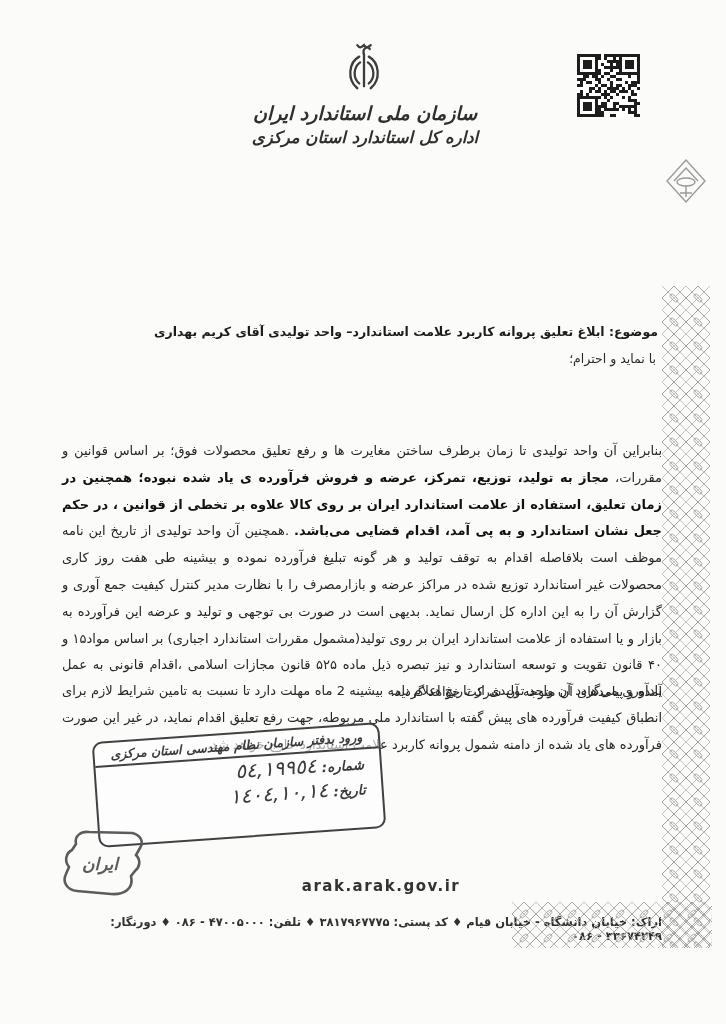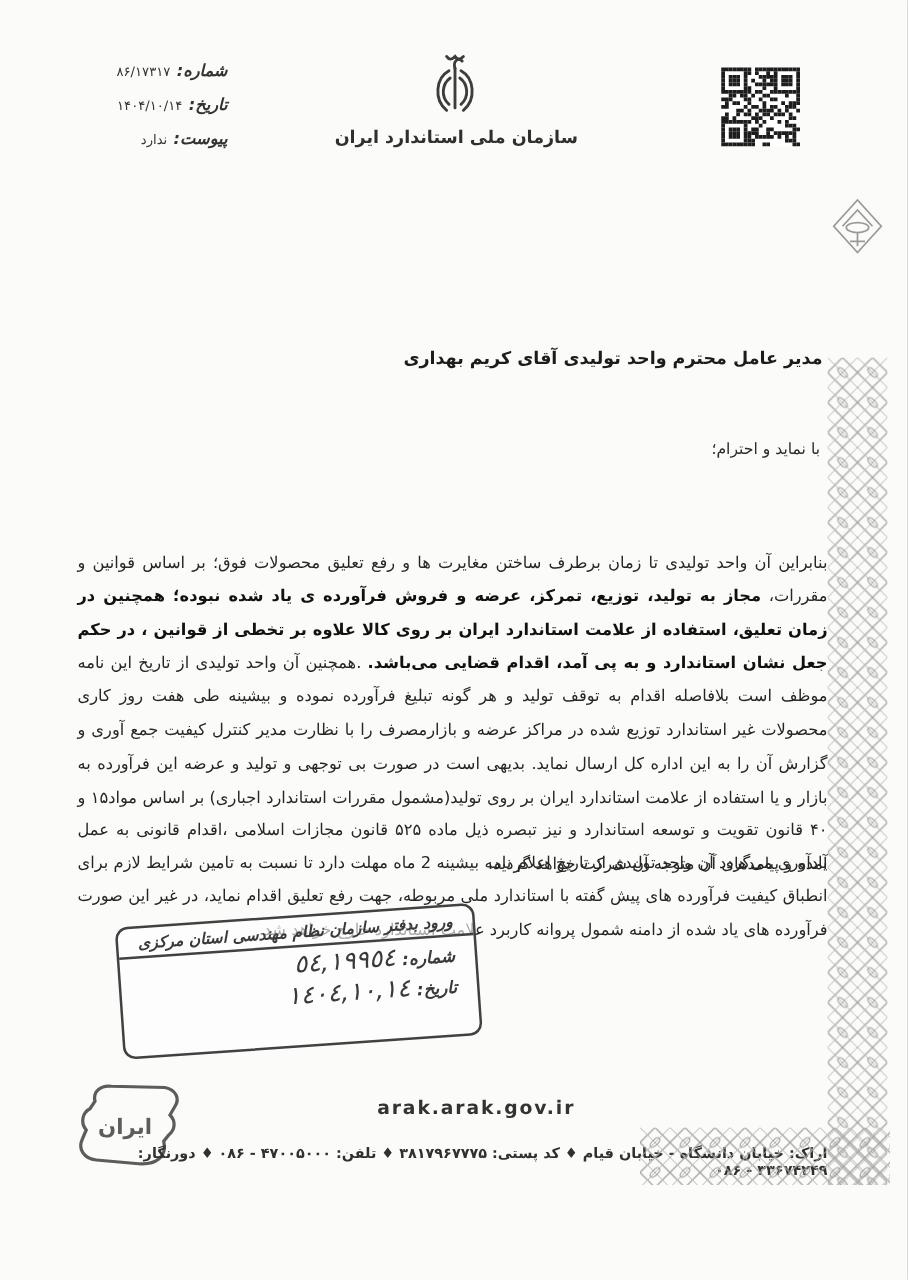--- a/index.html
+++ b/index.html
@@ -11,21 +11,21 @@
   
   .meta{left:60px;top:46px;width:122px;text-align:right;}
   .meta-row{margin-bottom:8px;white-space:nowrap;}
   .meta-label{font-size:13px;font-weight:bold;font-style:italic;color:#333;}
   .meta-value{font-size:10.5px;color:#333;}
 
   
   .emblem{left:341px;top:40px;}
   .letterhead{left:215px;top:102px;width:300px;text-align:center;color:#2f2f2f;}
   .lh1{font-size:15px;font-weight:bold;font-style:italic;margin-bottom:4px;}
-  .lh2{font-size:14px;font-weight:bold;margin-bottom:4px;}
+  .lh2{font-size:19px;font-weight:bold;font-style:italic;margin-bottom:4px;}
   .lh3{font-size:16.5px;font-weight:bold;font-style:italic;}
 
   
   .qr{left:577px;top:54px;width:63px;height:63px;background:#fff;}
   .qr i{position:absolute;width:3px;height:3px;background:#1d1d1d;}
 
   .slogan{left:250px;top:235px;width:280px;text-align:center;font-size:12.5px;font-weight:bold;color:#1c1c1c;}
 
   .recipient{right:68px;top:279px;font-size:14px;font-weight:bold;color:#1c1c1c;}
   .subject{right:68px;top:324px;font-size:12.5px;font-weight:bold;color:#1c1c1c;}
@@ -44,61 +44,48 @@
   .stamp-title{border-bottom:2px solid #414141;text-align:center;font-size:12.5px;font-weight:bold;
                font-style:italic;padding:4px 6px 3px;}
   .stamp-row{padding:1px 16px 0;font-style:italic;white-space:nowrap;}
   .stamp-label{font-size:13.5px;font-weight:bold;}
   .stamp-value{font-size:20px;letter-spacing:2px;}
 
   
   .footer-address{left:100px;top:887px;width:562px;font-size:11.5px;font-weight:bold;color:#303030;margin-top:28px;}
   .website{left:100px;top:877px;width:562px;text-align:center;direction:ltr;font-size:15px;
            letter-spacing:1.5px;color:#333;font-weight:bold;font-family:"DejaVu Sans",sans-serif;}
-  .inso-logo{left:54px;top:865px;}
+  .inso-logo{left:54px;top:828px;font-style:italic;}
 
   
   .band-v{left:662px;top:286px;width:48px;height:662px;}
   .band-h{left:512px;top:902px;width:200px;height:46px;}
   .diamond-tr{left:664px;top:157px;}
 </style>
 </head>
 <body>
 
 <div class="page">
 
-  <div class="abs meta">
-    <div class="meta-row">
-      <span class="meta-label">شماره:</span>
-      <span class="meta-value">۸۶/۱۷۳۱۷</span>
-    </div>
-    <div class="meta-row">
-      <span class="meta-label">تاریخ:</span>
-      <span class="meta-value">۱۴۰۴/۱۰/۱۴</span>
-    </div>
-    <div class="meta-row">
-      <span class="meta-label">پیوست:</span>
-      <span class="meta-value">ندارد</span>
-    </div>
-  </div>
 
   <div class="abs emblem">
     <svg width="46" height="62" viewBox="0 0 48 64" fill="none" stroke="#3d3d3d" stroke-width="2.4" stroke-linecap="round">
       <path d="M17,5 c2,3 4,3 7,0 c2,3 4,3 7,0"></path>
       <path d="M24,15 C22,9 27,5 30,9"></path>
       <path d="M24,15 L24,48"></path>
       <path d="M19,17 C8,23 6,41 17,50"></path>
       <path d="M20,23 C13,28 12,39 19,45"></path>
       <path d="M29,17 C40,23 42,41 31,50"></path>
       <path d="M28,23 C35,28 36,39 29,45"></path>
     </svg>
   </div>
 
   <div class="abs letterhead">
     <div class="lh2">سازمان ملی استاندارد ایران</div>
+    <div class="lh3">اداره کل استاندارد استان مرکزی</div>
   </div>
 
   <div class="abs qr">
       <i style="left:0px;top:0px"></i>
       <i style="left:3px;top:0px"></i>
       <i style="left:6px;top:0px"></i>
       <i style="left:9px;top:0px"></i>
       <i style="left:12px;top:0px"></i>
       <i style="left:15px;top:0px"></i>
       <i style="left:18px;top:0px"></i>
@@ -339,21 +326,21 @@
   <div class="abs diamond-tr">
     <svg width="44" height="48" viewBox="0 0 44 48" fill="none" stroke="#9a9a9a" stroke-width="1.4">
       <path d="M22,3 L41,24 L22,45 L3,24 Z"></path>
       <path d="M10,24 L22,11 L34,24"></path>
       <ellipse cx="22" cy="25" rx="9" ry="4"></ellipse>
       <path d="M22,29 L22,40 M16,36 L28,36"></path>
     </svg>
   </div>
 
 
-  <div class="abs recipient">مدیر عامل محترم واحد تولیدی آقای کریم بهداری</div>
+  <div class="abs subject">موضوع: ابلاغ تعلیق پروانه کاربرد علامت استاندارد– واحد تولیدی آقای کریم بهداری</div>
   <div class="abs salutation">با نماید و احترام؛</div>
 
 
   <div class="abs para p2"><span>بنابراین آن واحد تولیدی تا زمان برطرف ساختن مغایرت ها و رفع تعلیق محصولات فوق؛ بر اساس قوانین و مقررات، </span><span class="b">مجاز به تولید، توزیع، تمرکز، عرضه و فروش فرآورده ی یاد شده نبوده؛ همچنین در زمان تعلیق، استفاده از علامت استاندارد ایران بر روی کالا علاوه بر تخطی از قوانین ، در حکم جعل نشان استاندارد و به پی آمد، اقدام قضایی می‌باشد.</span><span> .همچنین آن واحد تولیدی از تاریخ این نامه موظف است بلافاصله اقدام به توقف تولید و هر گونه تبلیغ فرآورده نموده و بیشینه طی هفت روز کاری محصولات غیر استاندارد توزیع شده در مراکز عرضه و بازارمصرف را با نظارت مدیر کنترل کیفیت جمع آوری و گزارش آن را به این اداره کل ارسال نماید. بدیهی است در صورت بی توجهی و تولید و عرضه این فرآورده به بازار و یا استفاده از علامت استاندارد ایران بر روی تولید(مشمول مقررات استاندارد اجباری) بر اساس مواد۱۵ و ۴۰ قانون تقویت و توسعه استاندارد و نیز تبصره ذیل ماده ۵۲۵ قانون مجازات اسلامی ،اقدام قانونی به عمل آمده و پیامدهای آن متوجه آن شرکت خواهد گردید.</span></div>
 
   <div class="abs para p3">یادآوری می‌گردد آن واحد تولیدی از تاریخ اعلام نامه بیشینه 2 ماه مهلت دارد تا نسبت به تامین شرایط لازم برای انطباق کیفیت فرآورده های پیش گفته با استاندارد ملی مربوطه، جهت رفع تعلیق اقدام نماید، در غیر این صورت فرآورده های یاد شده از دامنه شمول پروانه کاربرد علامت استاندارد خارج خواهد شد.</div>
 
   <div class="abs stamp">
     <div class="stamp-title">ورود بدفتر سازمان نظام مهندسی استان مرکزی</div>
     <div class="stamp-row">

